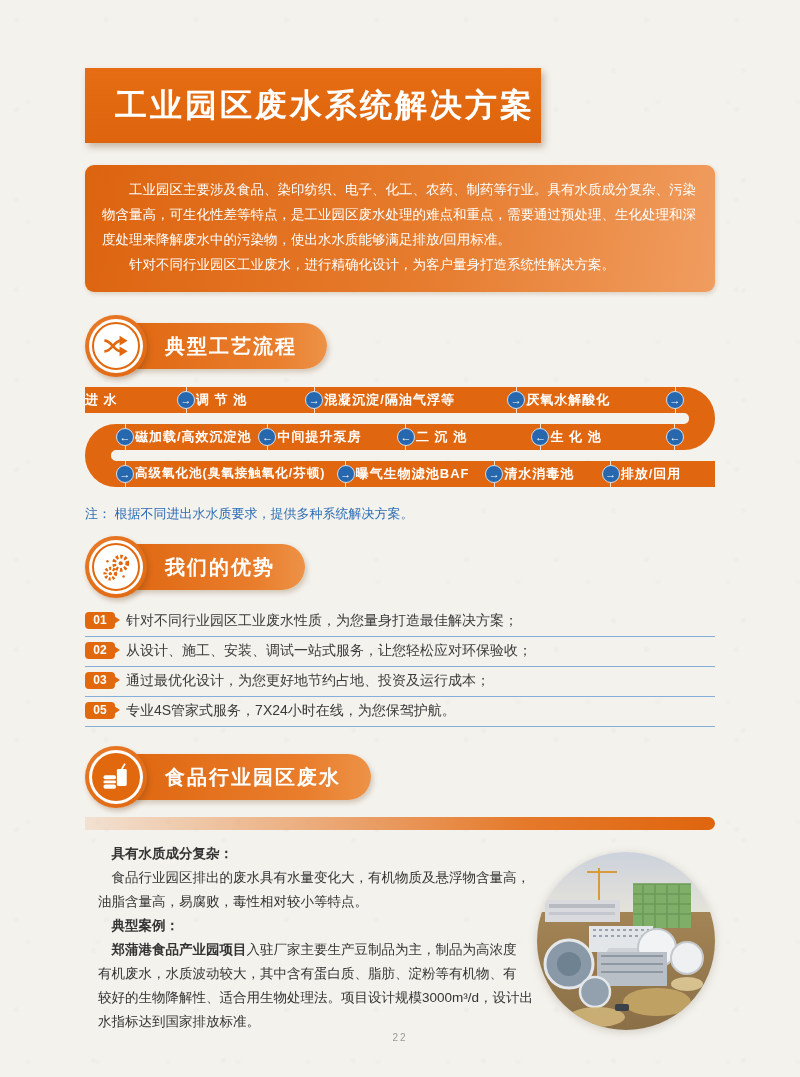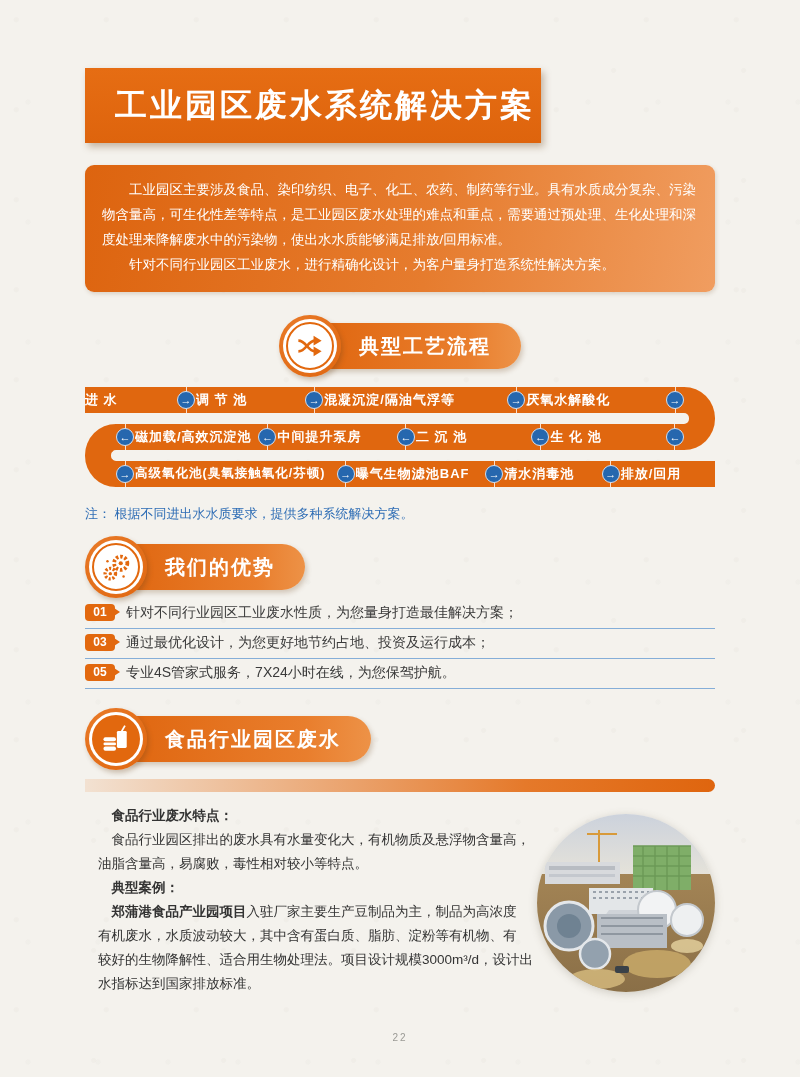--- a/index.html
+++ b/index.html
@@ -76,21 +76,21 @@
   .flow-arrow::before { content:""; position:absolute; left:9.5px; top:0; bottom:0;
     width:1px; background:rgba(255,255,255,.8); }
   .flow-arrow .dot {
     position:relative; width:18px; height:18px; border-radius:50%;
     background:#2667ae; border:1px solid #cfdff2;
     color:#fff; font-size:11px; line-height:16px; text-align:center; font-weight:normal;
   }
   .flow-note { margin-top:18px; color:#2e6db5; font-size:13px; }
 
   
-  .adv-list { margin-top:0; }
+  .adv-list { margin-top:8px; }
   .adv-item { display:flex; align-items:center; gap:11px;
     padding:5px 0 6px 0; border-bottom:1px solid #85aed8; }
   .adv-badge { position:relative; flex:none; width:30px; height:17px;
     background:#e2680e; border-radius:4px; color:#fff;
     font-size:12px; font-weight:bold; line-height:17px; text-align:center; }
   .adv-badge::after { content:""; position:absolute; right:-5px; top:4px;
     border-left:6px solid #e2680e; border-top:4.5px solid transparent;
     border-bottom:4.5px solid transparent; }
   .adv-text { font-size:14px; color:#3a3a3a; }
 
@@ -114,21 +114,21 @@
 <div class="page">
   <div class="content">
 
     <div class="title-banner">工业园区废水系统解决方案</div>
 
     <div class="intro-box">
       <p>工业园区主要涉及食品、染印纺织、电子、化工、农药、制药等行业。具有水质成分复杂、污染物含量高，可生化性差等特点，是工业园区废水处理的难点和重点，需要通过预处理、生化处理和深度处理来降解废水中的污染物，使出水水质能够满足排放/回用标准。</p>
       <p>针对不同行业园区工业废水，进行精确化设计，为客户量身打造系统性解决方案。</p>
     </div>
 
-    <div class="sec-header" style="margin-top:22px;justify-content:center;">
+    <div class="sec-header" style="margin-top:22px;">
       <div class="sec-icon">
         <div class="inner">
           <svg width="34" height="34" viewBox="0 0 38 38">
             <path d="M6 25 C15 25 16 13 25 13" stroke="#e2680e" stroke-width="3" fill="none"></path>
             <polygon points="23,7.5 32,13 23,18.5" fill="#e2680e"></polygon>
             <path d="M6 13 C15 13 16 25 25 25" stroke="#e2680e" stroke-width="3" fill="none"></path>
             <polygon points="23,19.5 32,25 23,30.5" fill="#e2680e"></polygon>
           </svg>
         </div>
       </div>
@@ -215,20 +215,24 @@
           </svg>
         </div>
       </div>
       <div class="sec-pill">我们的优势</div>
     </div>
 
     <div class="adv-list">
       <div class="adv-item">
         <span class="adv-badge">01</span>
         <span class="adv-text">针对不同行业园区工业废水性质，为您量身打造最佳解决方案；</span>
+      </div>
+      <div class="adv-item">
+        <span class="adv-badge">02</span>
+        <span class="adv-text">从设计、施工、安装、调试一站式服务，让您轻松应对环保验收；</span>
       </div>
       <div class="adv-item">
         <span class="adv-badge">03</span>
         <span class="adv-text">通过最优化设计，为您更好地节约占地、投资及运行成本；</span>
       </div>
       <div class="adv-item">
         <span class="adv-badge">05</span>
         <span class="adv-text">专业4S管家式服务，7X24小时在线，为您保驾护航。</span>
       </div>
     </div>
@@ -281,21 +285,21 @@
           <path d="M64 104 h62 M64 112 h62 M64 120 h62" stroke="#8f97a0" stroke-width="2"></path>
           <circle cx="32" cy="112" r="24" fill="#8a99a7" stroke="#e4e7ea" stroke-width="3"></circle>
           <circle cx="32" cy="112" r="12" fill="#6f8292"></circle>
           <circle cx="58" cy="140" r="15" fill="#93a1ae" stroke="#e4e7ea" stroke-width="2.5"></circle>
           <ellipse cx="120" cy="150" rx="34" ry="14" fill="#c8a968" opacity=".85"></ellipse>
           <ellipse cx="60" cy="165" rx="28" ry="10" fill="#d8bd80" opacity=".8"></ellipse>
           <ellipse cx="150" cy="132" rx="16" ry="7" fill="#e6d3a0" opacity=".8"></ellipse>
           <rect x="78" y="152" width="14" height="7" rx="2" fill="#3a4148"></rect>
         </svg>
       </div>
-      <p class="lbl">食品行业废水特点：</p>
+      <p class="lbl">具有水质成分复杂：</p>
       <p>食品行业园区排出的废水具有水量变化大，有机物质及悬浮物含量高，油脂含量高，易腐败，毒性相对较小等特点。</p>
       <p class="lbl">典型案例：</p>
       <p><b>郑蒲港食品产业园项目</b><span>入驻厂家主要生产豆制品为主，制品为高浓度有机废水，水质波动较大，其中含有蛋白质、脂肪、淀粉等有机物、有较好的生物降解性、适合用生物处理法。项目设计规模3000m³/d，设计出水指标达到国家排放标准。</span></p>
     </div>
 
   </div>
 
   <div class="page-num">22</div>
 </div>
 

